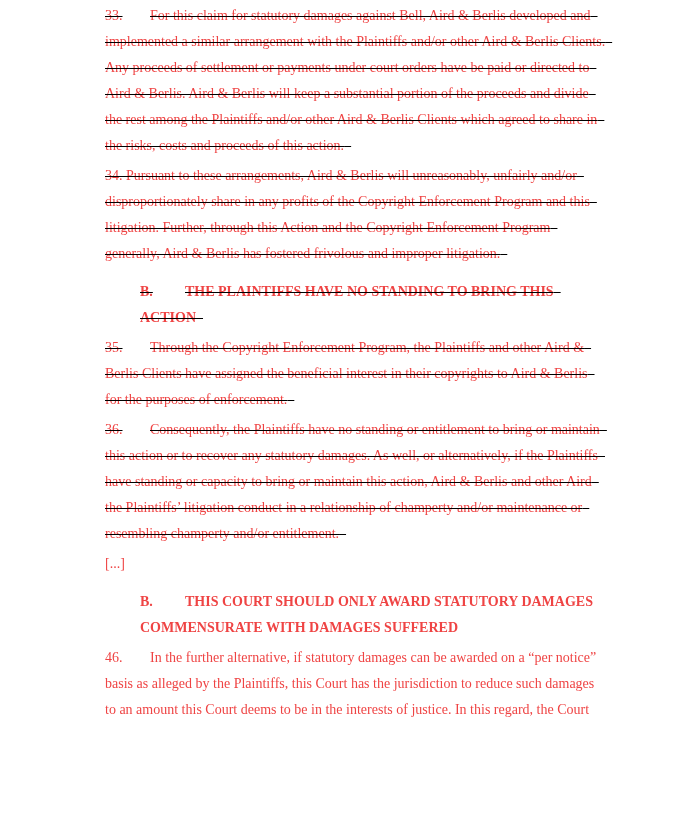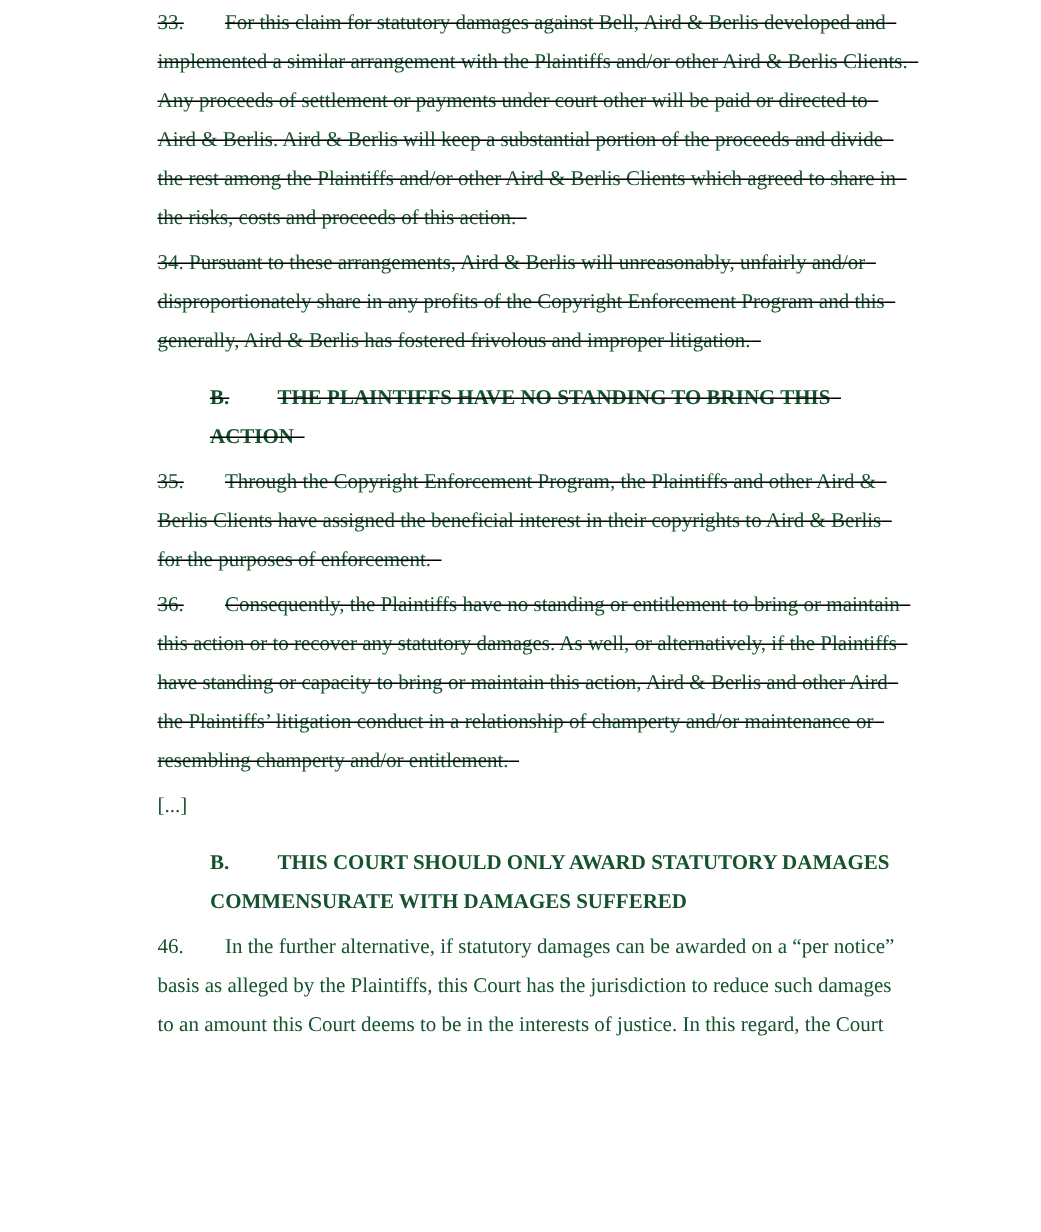--- a/index.html
+++ b/index.html
@@ -10,21 +10,21 @@
   .page {
     position: relative;
     width: 694px;
     height: 821px;
     box-sizing: border-box;
     background: #ffffff;
     padding: 3px 80px 0 105px;
     font-family: "Liberation Serif", "DejaVu Serif", serif;
     font-size: 14px;
     line-height: 26px;
-    color: #14532d;
+    color: #ef4444;
     overflow: hidden;
   }
   .para {
     margin: 0 0 4px 0;
   }
   .para .ln {
     display: block;
     white-space: pre;      
     tab-size: 45px;        
   }
@@ -47,28 +47,29 @@
   }
 </style>
 </head>
 <body>
 
 <div class="page">
   <div id="doc-body">
       <div class="para struck">
         <span class="ln">33.	For this claim for statutory damages against Bell, Aird &amp; Berlis developed and</span>
         <span class="ln">implemented a similar arrangement with the Plaintiffs and/or other Aird &amp; Berlis Clients.</span>
-        <span class="ln">Any proceeds of settlement or payments under court other will be paid or directed to</span>
+        <span class="ln">Any proceeds of settlement or payments under court orders have be paid or directed to</span>
         <span class="ln">Aird &amp; Berlis. Aird &amp; Berlis will keep a substantial portion of the proceeds and divide</span>
         <span class="ln">the rest among the Plaintiffs and/or other Aird &amp; Berlis Clients which agreed to share in</span>
         <span class="ln">the risks, costs and proceeds of this action.</span>
       </div>
       <div class="para struck">
         <span class="ln">34. Pursuant to these arrangements, Aird &amp; Berlis will unreasonably, unfairly and/or</span>
         <span class="ln">disproportionately share in any profits of the Copyright Enforcement Program and this</span>
+        <span class="ln">litigation. Further, through this Action and the Copyright Enforcement Program</span>
         <span class="ln">generally, Aird &amp; Berlis has fostered frivolous and improper litigation.</span>
       </div>
       <div class="para heading struck">
         <span class="ln">B.	THE PLAINTIFFS HAVE NO STANDING TO BRING THIS</span>
         <span class="ln">ACTION</span>
       </div>
       <div class="para struck">
         <span class="ln">35.	Through the Copyright Enforcement Program, the Plaintiffs and other Aird &amp;</span>
         <span class="ln">Berlis Clients have assigned the beneficial interest in their copyrights to Aird &amp; Berlis</span>
         <span class="ln">for the purposes of enforcement.</span>

